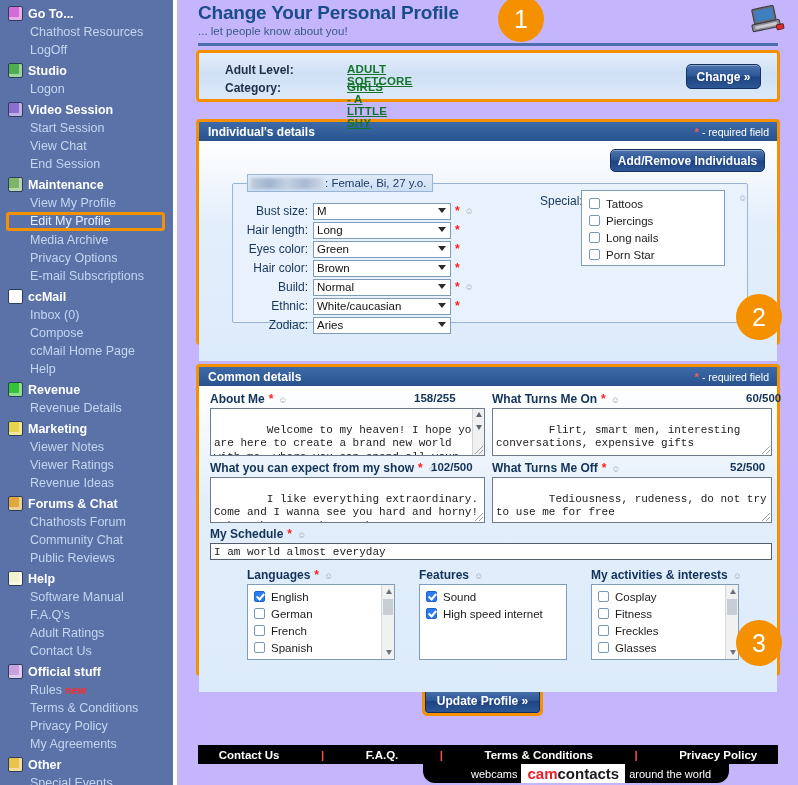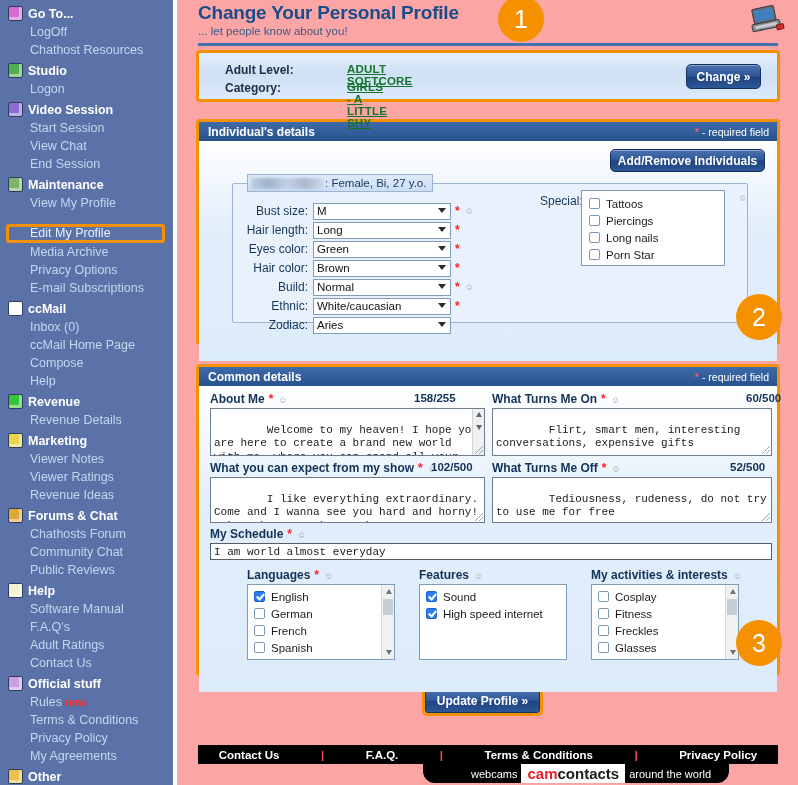--- a/index.html
+++ b/index.html
@@ -36,35 +36,35 @@
     display:block; padding:0 0 0 30px; height:18px; line-height:18px;
     color:#c5d6ef; font-size:12.5px; text-decoration:none; white-space:nowrap;
   }
   .nav-sub.highlight{
     color:#e7f0ff;
   }
   #edit-profile-wrap{
     position:relative;
     border:3px solid #f59000;
     border-radius:3px;
-    margin:12px 8px 0 6px;
+    margin:0 8px 0 6px;
     height:19px;
   }
   #edit-profile-wrap .nav-sub{ padding-left:21px; height:13px; line-height:13px; }
   .red-new{ color:#ff2b2b; font-size:11px; font-weight:bold; }
 
   
   #sidebar-arrow{
     position:absolute; left:178px; top:212px; width:30px; height:14px;
   }
 
   
   #main{
     position:absolute; left:177px; top:0; width:621px; height:785px;
-    background:#fca5a5;
+    background:#c4b5fd;
     text-decoration:underline;
   }
   #page-title{
     position:absolute; left:21px; top:2px;
     font-size:19px; font-weight:bold; color:#1a4c8b;
     letter-spacing:-0.2px;
   }
   #page-subtitle{
     position:absolute; left:21px; top:25px;
     font-size:11.5px; color:#3b5a86;
@@ -302,22 +302,22 @@
 </style>
 </head>
 <body>
 
 <div id="sidebar">
     <div class="nav-group">
       <div class="nav-head">
         <span class="nav-ico" style="background: rgb(212, 107, 212); border: 1px solid rgb(44, 62, 94); box-shadow: rgba(255, 255, 255, 0.45) -3px -3px 0px inset;"></span>
         <span>Go To...</span>
       </div>
+      <a class="nav-sub" href="#">Chathost Resources</a>
       <a class="nav-sub" href="#">LogOff</a>
-      <a class="nav-sub" href="#">Chathost Resources</a>
     </div>
     <div class="nav-group">
       <div class="nav-head">
         <span class="nav-ico" style="background: rgb(79, 174, 79); border: 1px solid rgb(44, 62, 94); box-shadow: rgba(255, 255, 255, 0.45) -3px -3px 0px inset;"></span>
         <span>Studio</span>
       </div>
       <a class="nav-sub" href="#">Logon</a>
     </div>
     <div class="nav-group">
       <div class="nav-head">
@@ -340,22 +340,22 @@
       <a class="nav-sub" href="#">Media Archive</a>
       <a class="nav-sub" href="#">Privacy Options</a>
       <a class="nav-sub" href="#">E-mail Subscriptions</a>
     </div>
     <div class="nav-group">
       <div class="nav-head">
         <span class="nav-ico" style="background: rgb(255, 255, 255); border: 1px solid rgb(44, 62, 94); box-shadow: rgba(255, 255, 255, 0.45) -3px -3px 0px inset;"></span>
         <span>ccMail</span>
       </div>
       <a class="nav-sub" href="#">Inbox (0)</a>
+      <a class="nav-sub" href="#">Compose</a>
       <a class="nav-sub" href="#">ccMail Home Page</a>
-      <a class="nav-sub" href="#">Compose</a>
       <a class="nav-sub" href="#">Help</a>
     </div>
     <div class="nav-group">
       <div class="nav-head">
         <span class="nav-ico" style="background: rgb(55, 195, 55); border: 1px solid rgb(44, 62, 94); box-shadow: rgba(255, 255, 255, 0.45) -3px -3px 0px inset;"></span>
         <span>Revenue</span>
       </div>
       <a class="nav-sub" href="#">Revenue Details</a>
     </div>
     <div class="nav-group">

